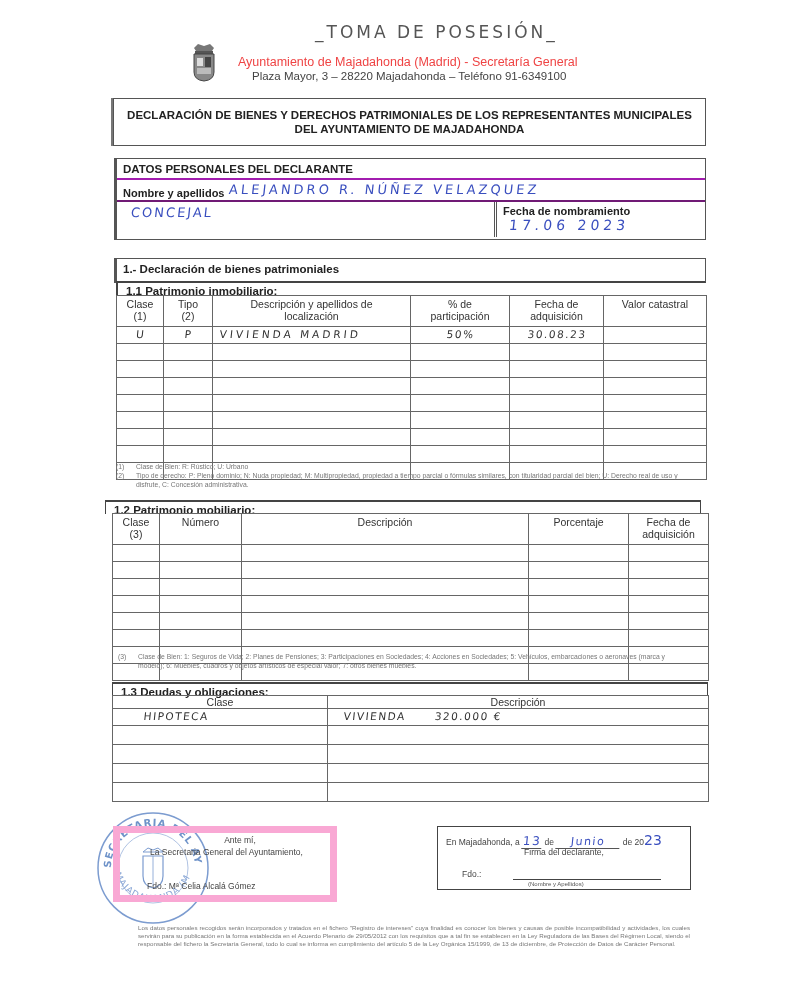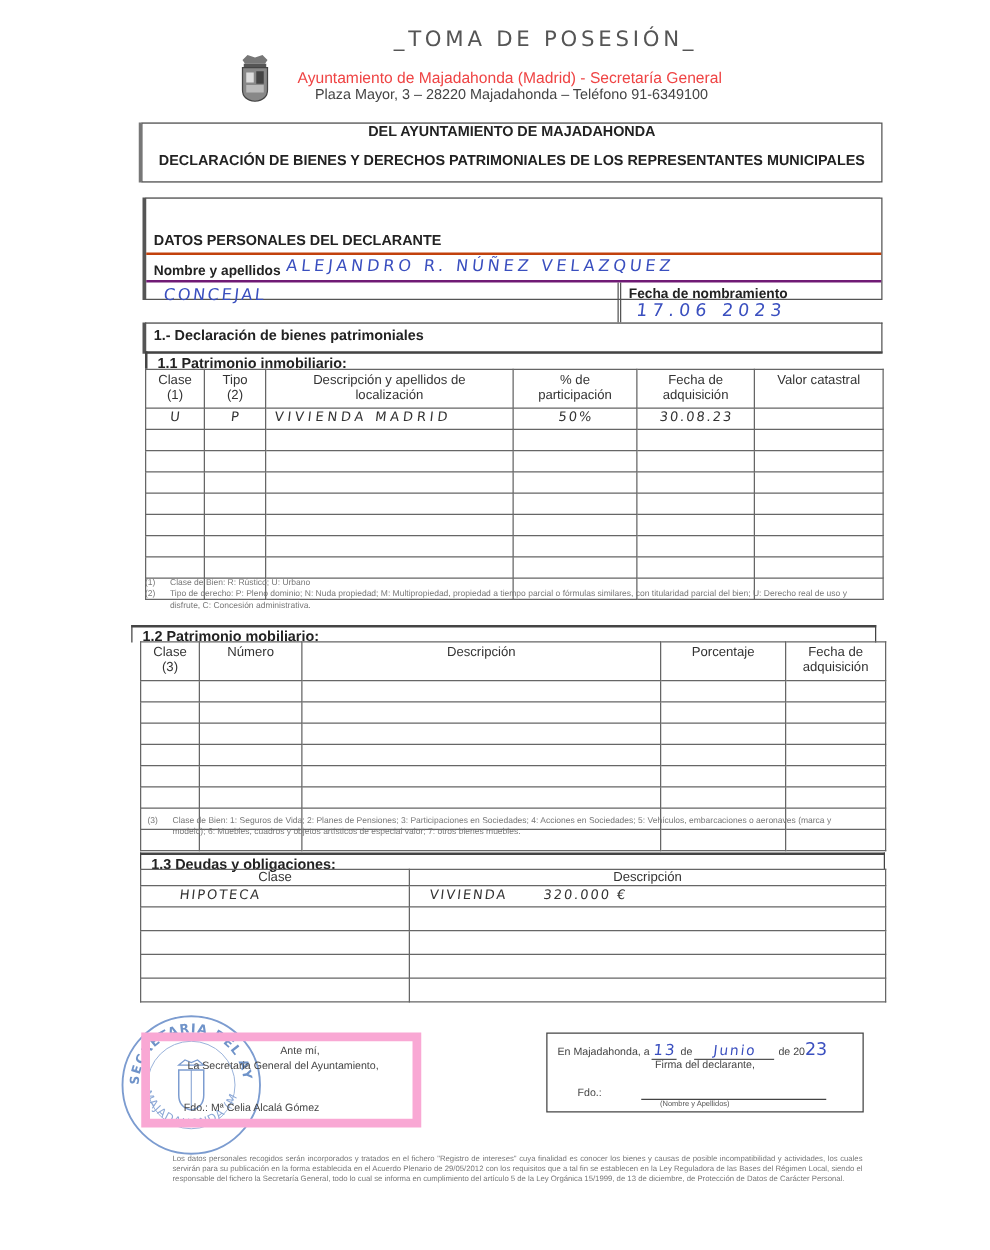--- a/index.html
+++ b/index.html
@@ -55,26 +55,26 @@
     <path d="M4 12 H24 V30 Q24 38 14 39 Q4 38 4 30 Z" fill="#888" stroke="#444" stroke-width="1"></path>
     <rect x="7" y="16" width="6" height="8" fill="#ddd"></rect>
     <rect x="15" y="15" width="6" height="10" fill="#444"></rect>
     <rect x="7" y="26" width="14" height="6" fill="#bbb"></rect>
   </svg>
 </div>
 <div class="abs org1">Ayuntamiento de Majadahonda (Madrid) - Secretaría General</div>
 <div class="abs org2">Plaza Mayor, 3 – 28220 Majadahonda – Teléfono 91-6349100</div>
 
 <div class="abs title-box">
+  <div class="t">DECLARACIÓN DE BIENES Y DERECHOS PATRIMONIALES DE LOS REPRESENTANTES MUNICIPALES</div>
   <div class="t" style="margin-top:0">DEL AYUNTAMIENTO DE MAJADAHONDA</div>
-  <div class="t">DECLARACIÓN DE BIENES Y DERECHOS PATRIMONIALES DE LOS REPRESENTANTES MUNICIPALES</div>
 </div>
 
 <div class="sec-box" style="left:116px;top:158px;width:588px;height:80px;">
-  <div style="height:21px;border-bottom:2px solid #c2410c;padding:4px 6px 0;box-sizing:border-box;margin-top:24px;" class="sec-head">DATOS PERSONALES DEL DECLARANTE</div>
+  <div style="height:21px;border-bottom:2px solid #a21caf;padding:4px 6px 0;box-sizing:border-box;" class="sec-head">DATOS PERSONALES DEL DECLARANTE</div>
   <div style="height:22px;border-bottom:2px solid #701a75;padding:3px 6px 0;box-sizing:border-box;position:relative;">
     <span class="lbl">Nombre y apellidos</span>
     <span class="hand" style="position:absolute;left:112px;top:2px;font-size:13px;letter-spacing:3px;">ALEJANDRO R. NÚÑEZ VELAZQUEZ</span>
   </div>
   <div style="display:flex;height:35px;">
     <div style="width:380px;border-right:3px double #555;padding:3px 6px 0;box-sizing:border-box;">
       <div class="hand" style="margin-left:8px;letter-spacing:2px;">CONCEJAL</div>
     </div>
     <div style="flex:1;padding:3px 6px 0;box-sizing:border-box;">
       <div class="lbl">Fecha de nombramiento</div>

